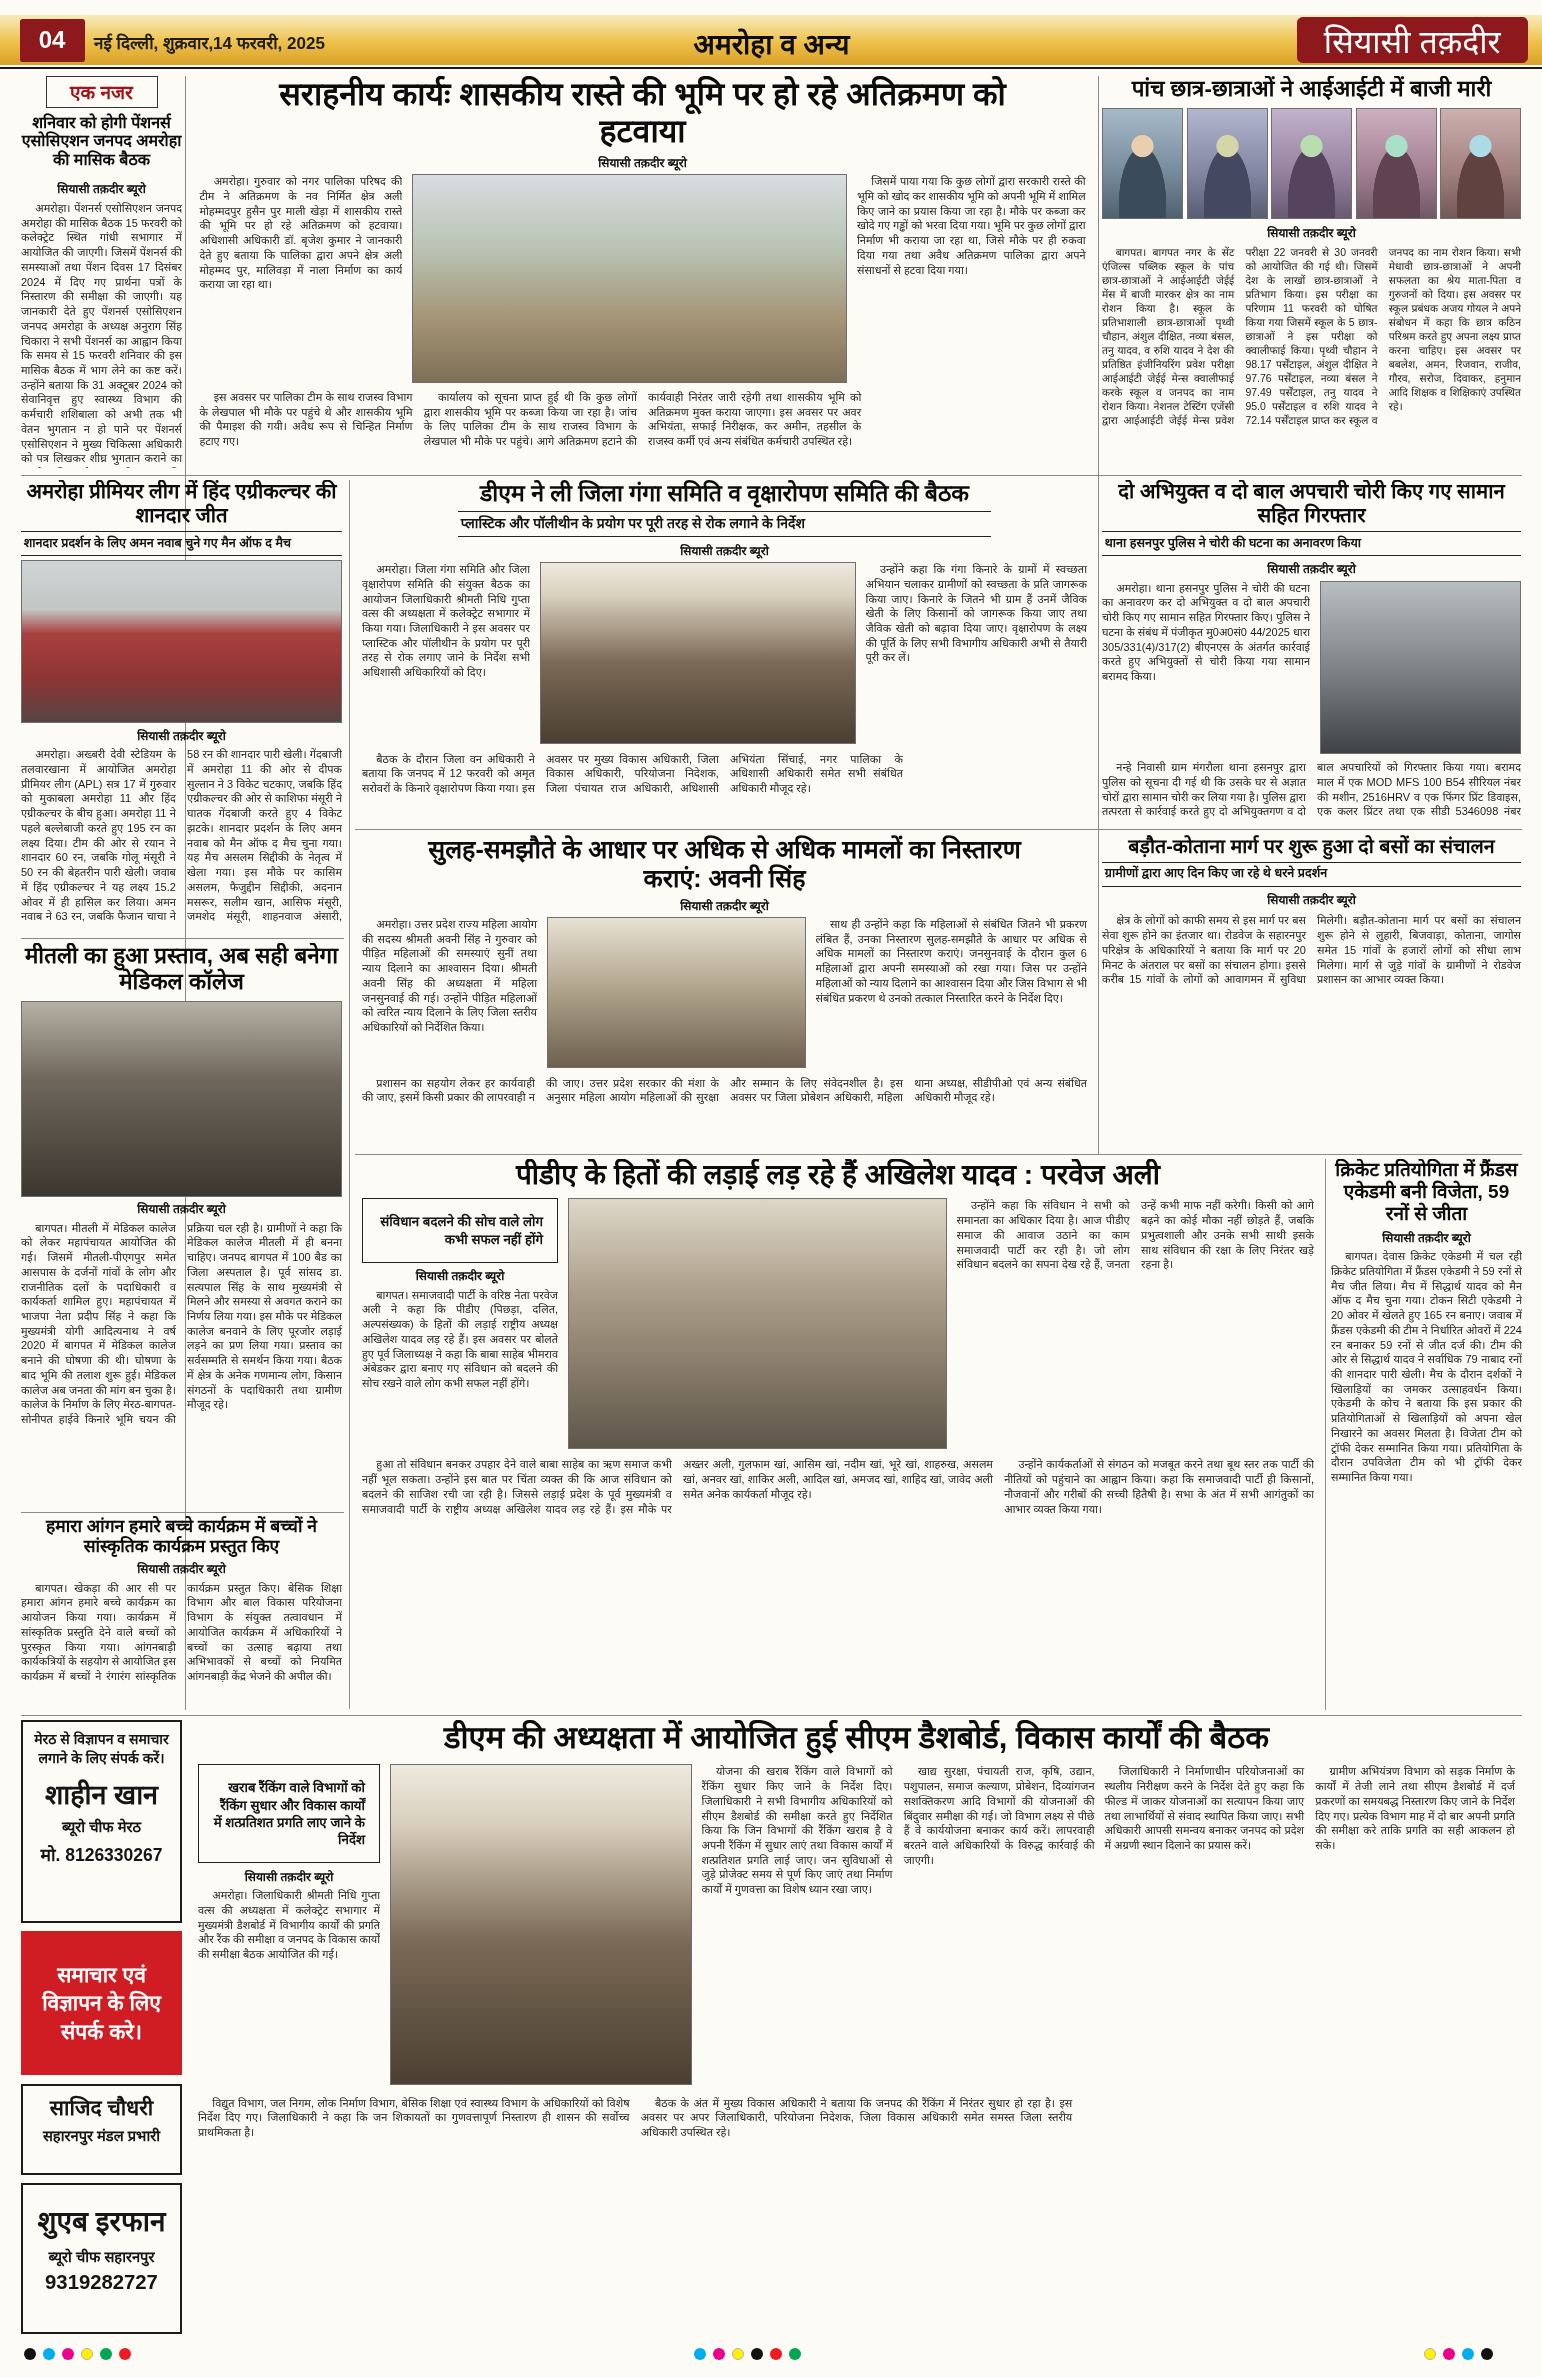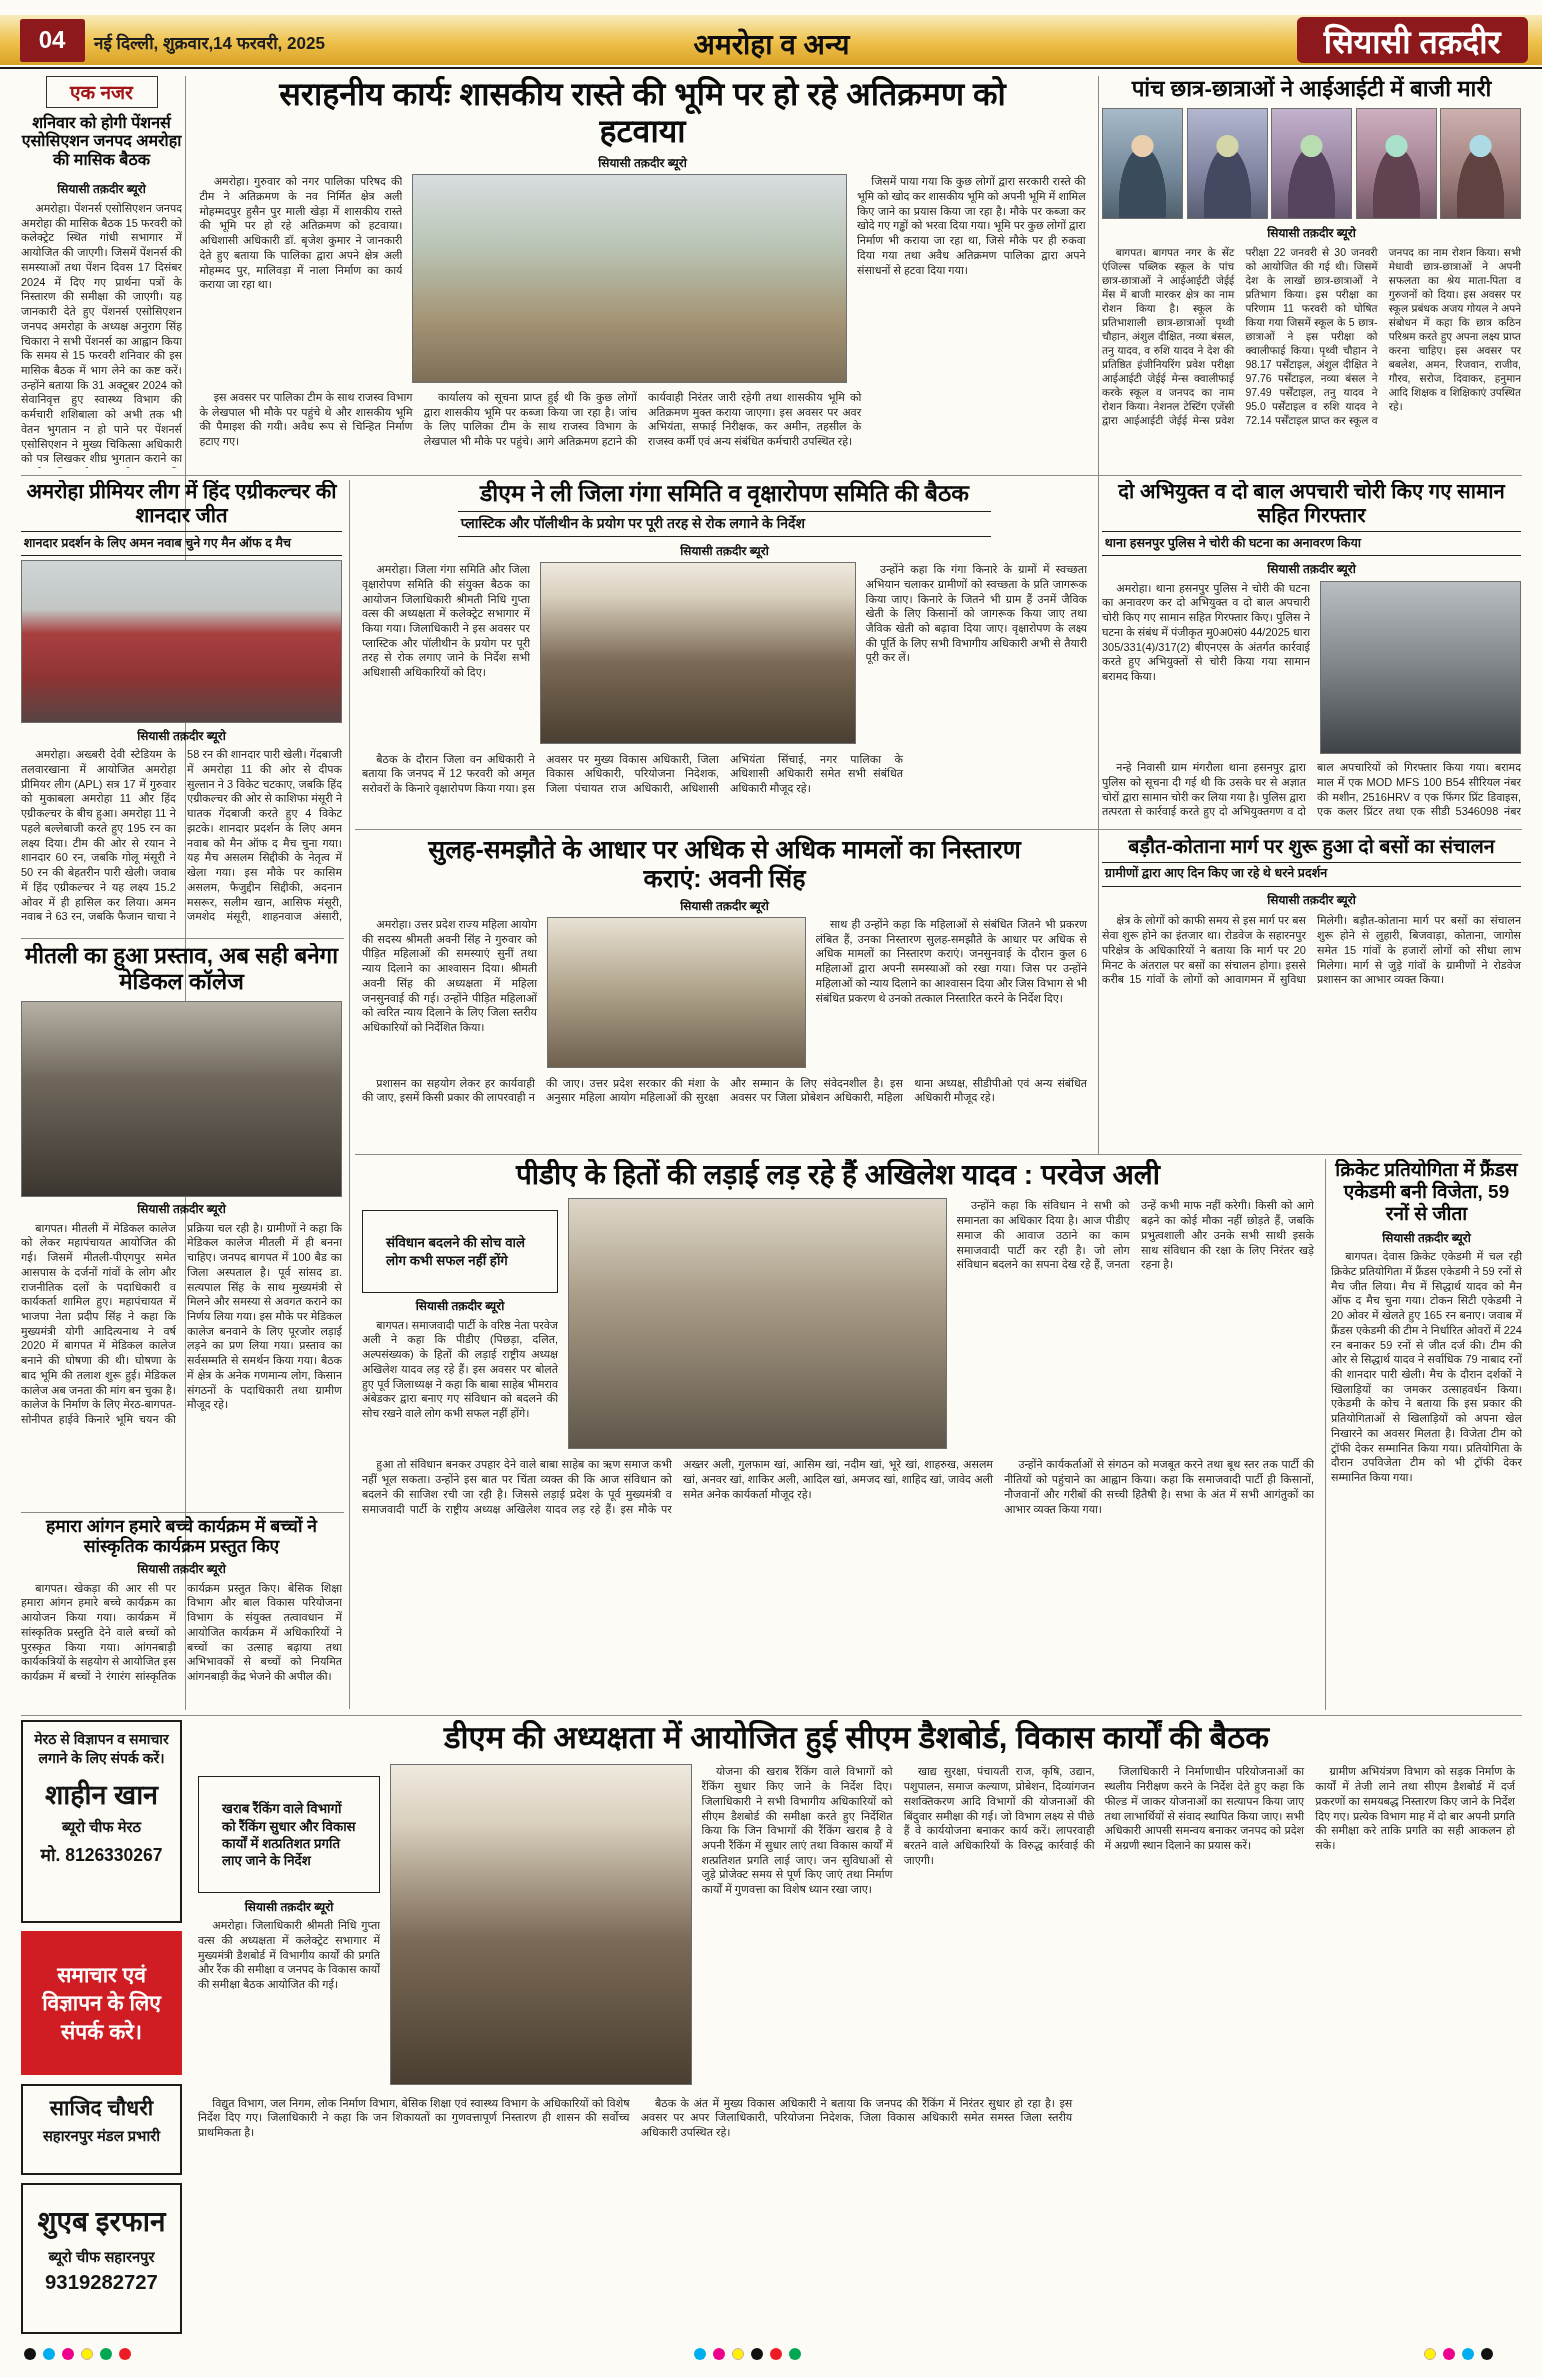--- a/index.html
+++ b/index.html
@@ -24,33 +24,33 @@
   .ph-police{background:linear-gradient(180deg,#b9bec2 0%,#7e8488 50%,#3f4346 100%);}
   .ph-crowd{background:linear-gradient(180deg,#b7b0a4 0%,#6f675c 40%,#3b362f 100%);}
   .ph-officials{background:linear-gradient(180deg,#e8e2d4 0%,#b3a78f 45%,#6d614e 100%);}
   .ph-bus{background:linear-gradient(180deg,#d3dce2 0%,#c4ccd1 45%,#d98f2e 46%,#c47c20 72%,#757a7e 73%,#5b5f62 100%);}
   .ph-gathering{background:linear-gradient(180deg,#ded7c9 0%,#a99c86 40%,#5f564a 100%);}
   
   .header{position:absolute;left:0;top:15.4px;width:1543px;height:50px;background:linear-gradient(180deg,#f7ecbd 0%,#eec04a 55%,#d9a127 100%);}
   .page-num{position:absolute;left:19.6px;top:3.5px;width:65px;height:43px;background:#8e191c;color:#fff;font-size:24px;font-weight:bold;display:flex;align-items:center;justify-content:center;border-radius:2.8px;}
   .date{position:absolute;left:94px;top:15.4px;font-size:17px;font-weight:bold;color:#1d1d1d;}
   .section{position:absolute;left:50%;transform:translateX(-50%);top:8.4px;font-size:28px;font-weight:bold;color:#0d0d0d;}
-  .masthead{position:absolute;right:15.4px;top:2.1px;height:46px;padding:0 27px;background:#8e191c;color:#fff;font-size:32px;font-weight:bold;display:flex;align-items:center;border-radius:5.6px;}
+  .masthead{position:absolute;right:15.4px;top:2.1px;height:46px;padding:0 27px;background:#8e191c;color:#fff;font-size:32px;font-weight:normal;display:flex;align-items:center;border-radius:5.6px;}
   .vl{position:absolute;width:0.7px;background:#8a8a8a;}
   .hr{position:absolute;height:0.7px;background:#8a8a8a;}
   .hr-strong{position:absolute;height:2.1px;background:#191919;}
   .kicker-box{width:112px;margin:0 auto 5.6px auto;border:1.4px solid #333;text-align:center;font-size:19px;font-weight:bold;color:#a31418;padding:2.1px 0;}
   
   .ad{width:100%;text-align:center;overflow:hidden;}
   .ad-border{border:2.1px solid #1c1c1c;padding:8.4px 5.6px;}
   .ad-red{background:#cf1d23;color:#fff;display:flex;align-items:center;justify-content:center;padding:7px;font-size:21px;font-weight:bold;line-height:1.35;}
   .ad-name{font-size:27px;font-weight:bold;margin:7px 0 4.2px 0;}
   .ad-role{font-size:14.7px;font-weight:bold;}
   .ad-phone{font-size:17.5px;font-weight:bold;margin-top:5.6px;}
-  .sidebox{border:1.4px solid #222;padding:23px;font-weight:bold;font-size:13.3px;text-align:left;line-height:1.3;margin-bottom:4.2px;margin-top:12px;}
+  .sidebox{border:1.4px solid #222;padding:14px;font-weight:bold;font-size:13.3px;text-align:right;line-height:1.3;margin-bottom:4.2px;}
   .marks{position:absolute;top:2348px;display:flex;gap:7px;}
   .dot{width:12px;height:12px;border-radius:50%;display:inline-block;}
   .d1{background:#00aeef}.d2{background:#ec008c}.d3{background:#fff200;border:0.7px solid #caa}.d4{background:#111111}.d5{background:#00a651}.d6{background:#ed1c24}
 </style>
 </head>
 <body>
 
 <div class="page">
 
   <div class="header">

